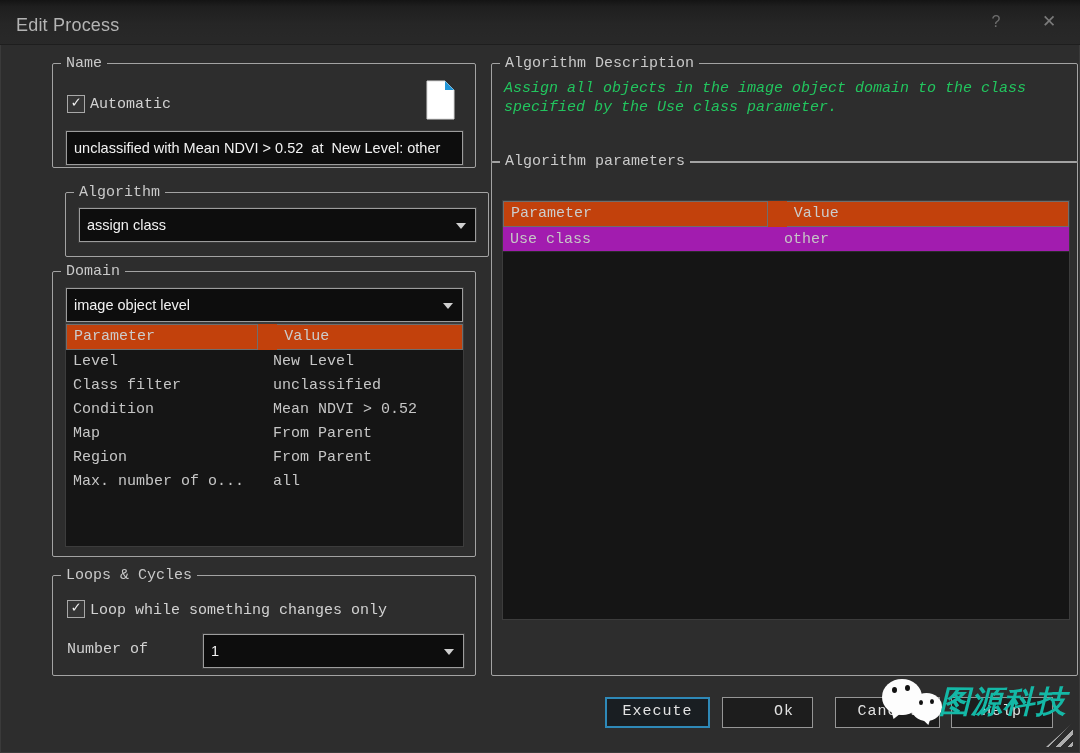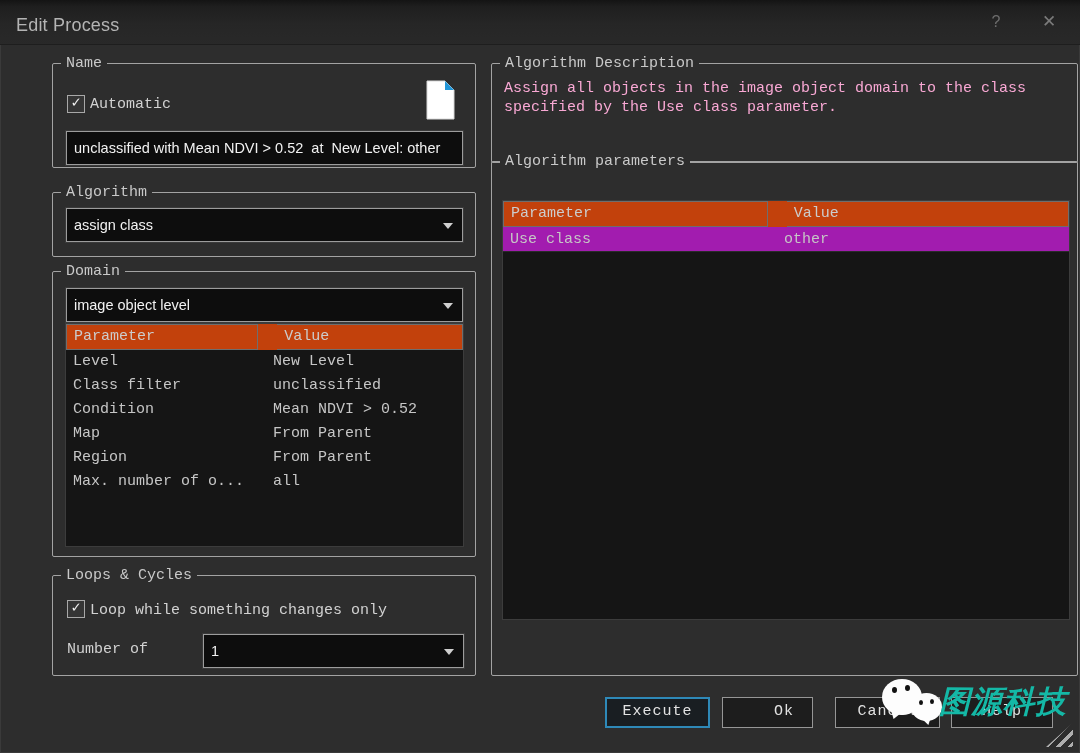--- a/index.html
+++ b/index.html
@@ -23,21 +23,21 @@
     line-height:26px; color:#6d6d6d; font-family:"Liberation Sans",sans-serif; font-size:16px; cursor:default;}
   .tb-help { left:983px; }
   .tb-close { left:1036px; font-size:17px; color:#7a7a7a; }
   
   .group { position:absolute; border:1px solid #a3a3a3; border-radius:2px;margin-left:25px; }
   .group-label {
     position:absolute; top:-10px; left:8px; background:#2d2d2d; padding:0 5px;
     font-size:15px; color:#c9c9c9; white-space:nowrap; line-height:19px;
   }
   #name-group      { left:27px;  top:63px;  width:424px; height:105px; }
-  #algorithm-group { left:27px;  top:192px; width:424px; height:65px;  }
+  #algorithm-group { left:40px;  top:192px; width:424px; height:65px;  }
   #domain-group    { left:27px;  top:271px; width:424px; height:286px; }
   #loops-group     { left:27px;  top:575px; width:424px; height:101px; }
   #desc-group      { left:466px; top:63px;  width:587px; height:100px;  }
   #params-group    { left:466px; top:161px; width:587px; height:515px; }
   
   .checkbox {
     position:absolute; width:18px; height:18px; background:#353535;
     border:1px solid #a8a8a8; color:#f0f0f0; font-size:15px; line-height:16px;
     text-align:center; cursor:default;
   }
@@ -63,21 +63,21 @@
     font-size:15px; color:#cccccc; cursor:default;
   }
   .hcell + .hcell { border-left:none; }
   .prow { position:relative; height:24px; line-height:24px; font-size:15px; color:#c6c6c6; cursor:default; }
   .prow .pname  { position:absolute; left:7px;  top:0; white-space:nowrap; }
   .prow .pvalue { position:absolute; top:0; white-space:nowrap; }
   .prow.selected { background:#a21caf; border-bottom:1px solid #2a2a2a; }
   
   .desc-text {
     position:absolute; left:12px; top:16px; width:562px;
-    font-size:15px; line-height:18.5px; color:#f9a8d4;
+    font-size:15px; line-height:18.5px; color:#22c55e;font-style:italic;
   }
   
   .doc-icon { position:absolute; left:373px; top:16px; width:29px; height:40px; }
   
   .btn {
     position:absolute; top:697px; height:31px; background:#1d1d1d;
     border:1px solid #969696; color:#e2e2e2; font-family:"Liberation Mono",monospace;
     font-size:15px; letter-spacing:1px; text-align:center; line-height:28px; cursor:default;
   }
   #btn-execute { left:605px; width:105px; border:2px solid #2e89b8; background:#191e22; line-height:26px; }

